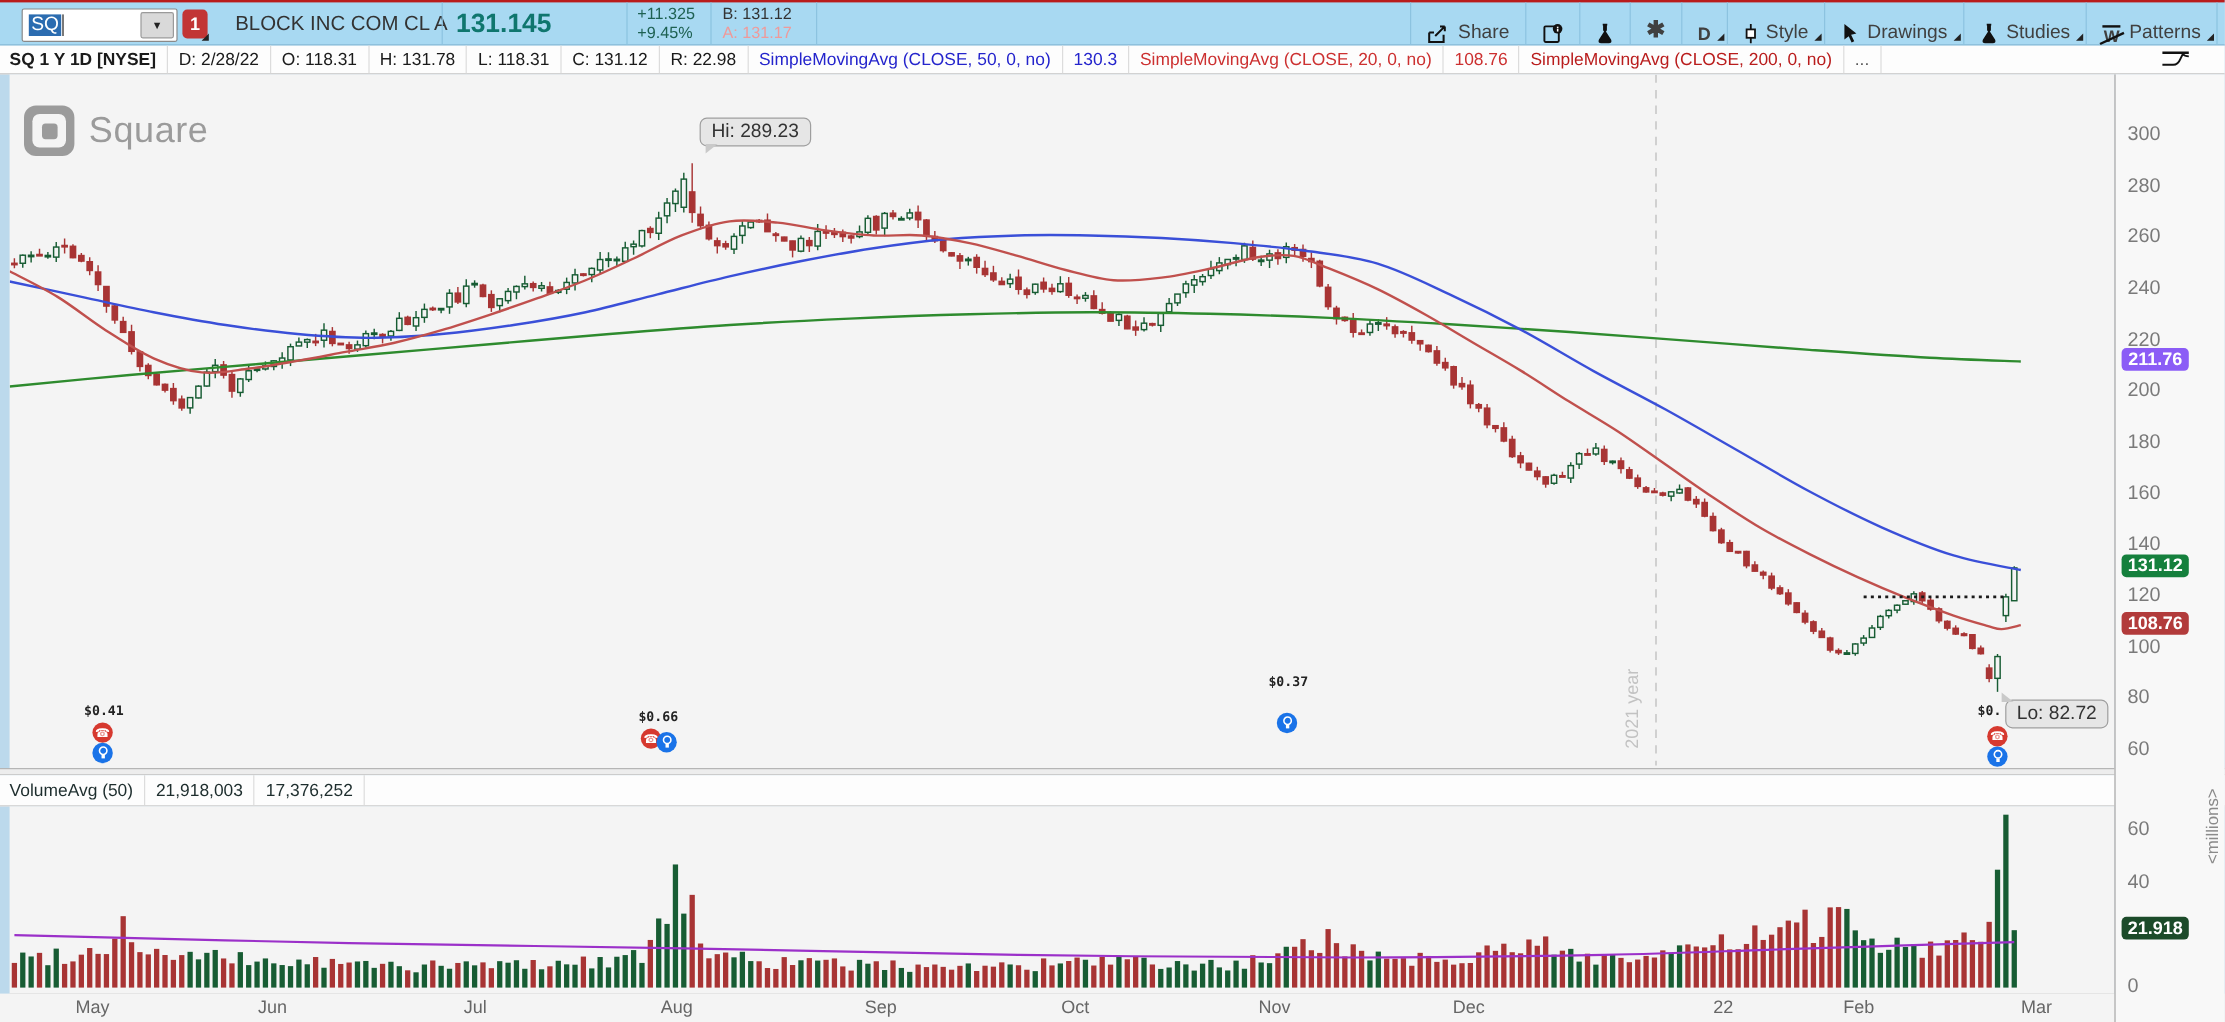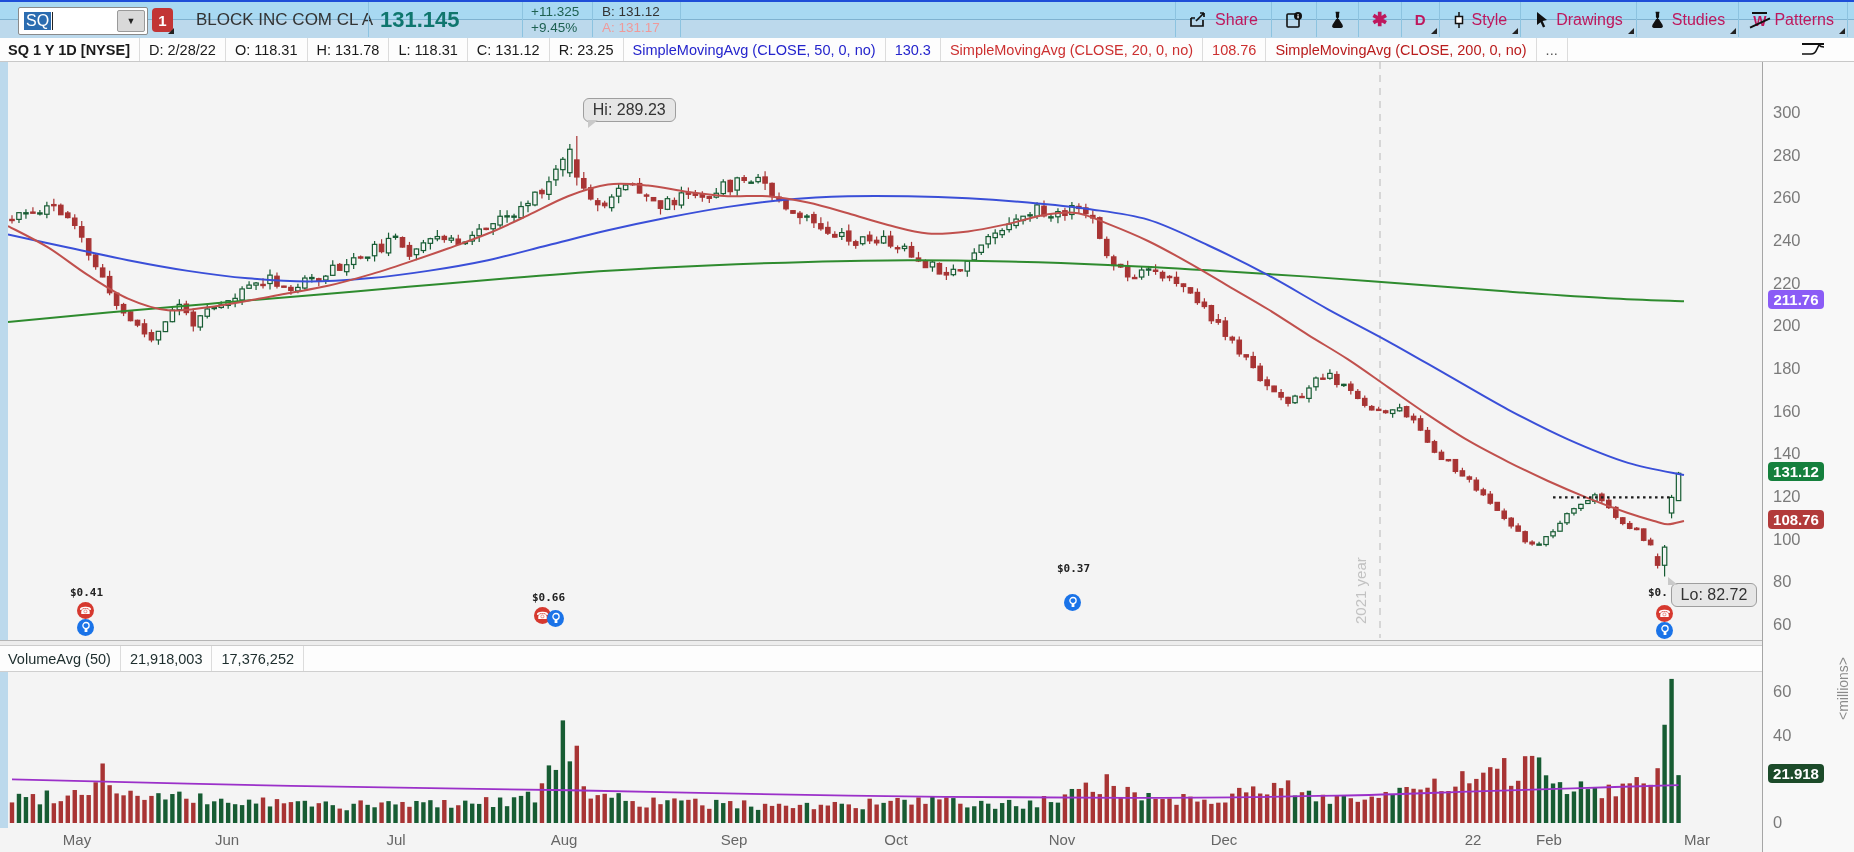--- a/index.html
+++ b/index.html
@@ -1,39 +1,39 @@
 <!DOCTYPE html>
 <html><head>
 <meta charset="utf-8">
 <style>
   html,body{margin:0;padding:0}
   body{width:1854px;height:852px;position:relative;overflow:hidden;background:#bcd9ec;
        font-family:"Liberation Sans",sans-serif;-webkit-font-smoothing:antialiased}
   
-  .toolbar{position:absolute;left:0;top:0;width:1854px;height:20px;background:#a8d9f2;
-           border-top:2px solid #1d4ed8;border-bottom:1px solid #7fb2d0;box-sizing:border-box}
+  .toolbar{position:absolute;left:0;top:0;width:1854px;height:38px;background:#a8d9f2;
+           border-top:2px solid #b91c1c;border-bottom:1px solid #7fb2d0;box-sizing:border-box}
   .tb-sep{position:absolute;top:0;width:1px;height:35px;background:#8cc3e0}
   .sym-box{position:absolute;left:18px;top:5px;width:128px;height:26px;background:#fff;
            border:1px solid #8a8a8a;border-radius:2px;display:flex;align-items:center}
   .sym-text{margin-left:5px;font-size:16px;color:#fff;background:#2b6cb0;padding:0 2px}
   .caret{width:1px;height:18px;background:#222;margin-left:1px}
   .dd-btn{position:absolute;right:2px;top:2px;width:26px;height:20px;background:#d9d9d9;
           border:1px solid #9a9a9a;border-radius:2px;display:flex;align-items:center;justify-content:center;
           font-size:9px;color:#222}
   .badge1{position:absolute;left:152px;top:6px;width:21px;height:24px;background:#c23535;color:#fff;
           border-radius:4px;font-weight:bold;font-size:15px;display:flex;align-items:center;justify-content:center}
   .corner{position:absolute;width:0;height:0;border-left:6px solid transparent;border-bottom:6px solid #222}
   .company{position:absolute;left:196px;top:0;height:35px;display:flex;align-items:center;font-size:17px;color:#333}
   .last-price{position:absolute;left:380px;top:0;height:35px;display:flex;align-items:center;
               font-size:22px;font-weight:bold;color:#0f766e}
   .chg-col{position:absolute;left:531px;top:2px;font-size:13.5px;color:#1e6152;line-height:16px;text-align:left}
   .ba-col{position:absolute;left:602px;top:2px;font-size:13.5px;line-height:16px}
   .ba-col .b{color:#333}.ba-col .a{color:#ef9a9a}
   .tb-right{position:absolute;right:6px;top:0;height:35px;display:flex;align-items:stretch}
-  .tb-item{position:relative;display:flex;align-items:center;padding:0 13px;font-size:16px;color:#be185d;
+  .tb-item{position:relative;display:flex;align-items:flex-end;padding:0 13px;font-size:16px;color:#404040;
            border-left:1px solid #8cc3e0;gap:7px;cursor:pointer}
   .tb-item:last-child{border-right:1px solid #8cc3e0}
   .tb-item .corner{right:2px;bottom:3px}
   .ticon{display:flex;align-items:center}
   .gear-glyph{font-size:19px;font-weight:bold}
   .d-glyph{font-weight:bold;font-size:15px}
   .w-icon{position:relative;font-weight:bold;font-size:14px;border-top:2px solid #111;padding:0 1px;line-height:14px}
   .w-icon::after{content:'';position:absolute;left:-3px;top:8px;width:22px;height:2px;background:#111;transform:rotate(-25deg)}
   
   .chart-header{position:absolute;left:0;top:38px;width:1854px;height:24px;background:#fdfdfd;
@@ -177,21 +177,21 @@
   </div>
 </div>
 
 <div class="chart-header">
   <div class="hcell title">SQ 1 Y 1D [NYSE]</div>
   <div class="hcell">D: 2/28/22</div>
   <div class="hcell">O: 118.31</div>
   <div class="hcell">H: 131.78</div>
   <div class="hcell">L: 118.31</div>
   <div class="hcell">C: 131.12</div>
-  <div class="hcell">R: 23.25</div>
+  <div class="hcell">R: 22.98</div>
   <div class="hcell st-blue">SimpleMovingAvg (CLOSE, 50, 0, no)</div>
   <div class="hcell st-blue">130.3</div>
   <div class="hcell st-red">SimpleMovingAvg (CLOSE, 20, 0, no)</div>
   <div class="hcell st-red">108.76</div>
   <div class="hcell st-green">SimpleMovingAvg (CLOSE, 200, 0, no)</div>
   <div class="hcell st-more">...</div>
   <div class="hdr-icon">
     <svg width="26" height="17" viewBox="0 0 26 17">
         <path d="M2 3 H24" stroke="#111" stroke-width="2"></path>
         <path d="M2 13 h9 q4 0 6-5 l2-4 q1.5 2 5 2" fill="none" stroke="#111" stroke-width="1.6"></path>
@@ -680,20 +680,28 @@
       <rect x="1654.4009999999998" y="485.1333333333333" width="4.4" height="18.133333333333326" fill="#f4f4f4" stroke="#175c33" stroke-width="1.2"></rect>
       <line x1="1663.574" y1="432.8666666666667" x2="1663.574" y2="456.3333333333333" stroke="#175c33" stroke-width="1.2"></line>
       <rect x="1661.374" y="435.384" width="4.4" height="15.615999999999985" fill="#f4f4f4" stroke="#175c33" stroke-width="1.2"></rect>
       <line x1="1670.547" y1="409.8693333333333" x2="1670.547" y2="438.6053333333333" stroke="#175c33" stroke-width="1.2"></line>
       <rect x="1668.347" y="411.27733333333333" width="4.4" height="27.327999999999975" fill="#f4f4f4" stroke="#175c33" stroke-width="1.2"></rect>
       <path d="M0,260.06666666666666C16.666666666666668,258.46666666666664 66.66666666666666,253.48888888888888 100,250.46666666666667C133.33333333333334,247.44444444444446 166.66666666666666,244.77777777777777 200,241.93333333333334C233.33333333333334,239.0888888888889 266.6666666666667,236.24444444444444 300,233.4C333.3333333333333,230.55555555555557 366.6666666666667,227.7111111111111 400,224.86666666666667C433.3333333333333,222.02222222222224 466.6666666666667,219 500,216.33333333333334C533.3333333333334,213.66666666666669 566.6666666666666,211 600,208.86666666666667C633.3333333333334,206.73333333333335 666.6666666666666,205.02666666666667 700,203.53333333333333C733.3333333333334,202.04 766.6666666666666,200.79555555555558 800,199.9066666666667C833.3333333333334,199.0177777777778 866.6666666666666,198.2711111111111 900,198.2C933.3333333333334,198.12888888888887 966.6666666666666,198.69777777777776 1000,199.48C1033.3333333333333,200.26222222222222 1066.6666666666667,201.43555555555554 1100,202.89333333333332C1133.3333333333333,204.3511111111111 1166.6666666666667,206.27111111111108 1200,208.22666666666663C1233.3333333333333,210.18222222222218 1266.6666666666667,212.31555555555553 1300,214.62666666666664C1333.3333333333333,216.93777777777774 1366.6666666666667,219.60444444444443 1400,222.0933333333333C1433.3333333333333,224.58222222222219 1466.6666666666667,227.2133333333333 1500,229.55999999999997C1533.3333333333333,231.90666666666664 1570.6666666666667,234.55911111111112 1600,236.17333333333335C1629.3333333333333,237.78755555555557 1663.3333333333333,238.73333333333335 1676,239.24533333333335" fill="none" stroke="#2e8b2e" stroke-width="2"></path>
       <path d="M0,172.6C10,174.73333333333332 40,181.13333333333333 60,185.4C80,189.66666666666669 100,194.2888888888889 120,198.2C140,202.1111111111111 160,205.84444444444443 180,208.86666666666667C200,211.8888888888889 220,214.55555555555557 240,216.33333333333334C260,218.11111111111111 280,219.53333333333333 300,219.53333333333333C320,219.53333333333333 340,218.11111111111111 360,216.33333333333334C380,214.55555555555557 400,211.8888888888889 420,208.86666666666667C440,205.84444444444443 460,202.46666666666667 480,198.2C500,193.9333333333333 520,188.24444444444444 540,183.26666666666665C560,178.28888888888886 580,172.95555555555552 600,168.33333333333331C620,163.7111111111111 640,159.44444444444443 660,155.53333333333333C680,151.62222222222223 700,147.88888888888889 720,144.86666666666667C740,141.84444444444446 760,139.17777777777778 780,137.4C800,135.62222222222223 820,134.73333333333332 840,134.2C860,133.66666666666666 880,133.84444444444443 900,134.2C920,134.55555555555554 940,135.26666666666665 960,136.33333333333331C980,137.39999999999998 1000,138.82222222222222 1020,140.6C1040,142.37777777777777 1060,144.15555555555557 1080,147C1100,149.84444444444443 1120,151.62222222222223 1140,157.66666666666669C1160,163.71111111111114 1180,174.0222222222222 1200,183.26666666666665C1220,192.5111111111111 1240,202.46666666666667 1260,213.13333333333333C1280,223.79999999999998 1300,236.24444444444444 1320,247.26666666666665C1340,258.2888888888889 1360,268.2444444444444 1380,279.26666666666665C1400,290.2888888888889 1420,302.0222222222222 1440,313.4C1460,324.77777777777777 1480,336.8666666666666 1500,347.5333333333333C1520,358.2 1540,368.51111111111106 1560,377.4C1580,386.2888888888889 1600.6666666666667,394.9288888888889 1620,400.8666666666667C1639.3333333333333,406.80444444444447 1666.6666666666667,411 1676,413.02666666666664" fill="none" stroke="#3a4fd8" stroke-width="2"></path>
       <path d="M0,164.06666666666666C6.666666666666667,167.6222222222222 26.666666666666664,177.22222222222223 40,185.4C53.333333333333336,193.57777777777778 66.66666666666667,204.6 80,213.13333333333333C93.33333333333333,221.66666666666666 106.66666666666667,230.73333333333332 120,236.6C133.33333333333334,242.46666666666667 146.66666666666666,246.91111111111113 160,248.33333333333334C173.33333333333334,249.75555555555556 186.66666666666666,246.73333333333332 200,245.13333333333333C213.33333333333334,243.53333333333333 226.66666666666666,241.04444444444442 240,238.73333333333332C253.33333333333334,236.42222222222222 266.6666666666667,233.75555555555553 280,231.26666666666665C293.3333333333333,228.77777777777777 306.6666666666667,226.82222222222222 320,223.8C333.3333333333333,220.7777777777778 346.6666666666667,217.04444444444442 360,213.13333333333333C373.3333333333333,209.22222222222223 386.6666666666667,204.77777777777777 400,200.33333333333334C413.3333333333333,195.8888888888889 426.6666666666667,191.26666666666668 440,186.46666666666667C453.3333333333333,181.66666666666666 466.6666666666667,177.04444444444445 480,171.53333333333333C493.3333333333333,166.0222222222222 506.6666666666667,159.62222222222223 520,153.4C533.3333333333334,147.17777777777778 546.6666666666666,139.35555555555555 560,134.2C573.3333333333334,129.04444444444442 586.6666666666666,124.24444444444444 600,122.46666666666667C613.3333333333334,120.6888888888889 626.6666666666666,122.28888888888889 640,123.53333333333333C653.3333333333334,124.77777777777777 666.6666666666666,128.15555555555557 680,129.93333333333334C693.3333333333334,131.7111111111111 706.6666666666666,133.48888888888888 720,134.2C733.3333333333334,134.9111111111111 746.6666666666666,133.13333333333333 760,134.2C773.3333333333334,135.26666666666665 786.6666666666666,137.75555555555556 800,140.6C813.3333333333334,143.44444444444443 826.6666666666666,147.5333333333333 840,151.26666666666665C853.3333333333334,155 866.6666666666666,159.6222222222222 880,163C893.3333333333334,166.3777777777778 906.6666666666666,170.46666666666667 920,171.53333333333333C933.3333333333334,172.6 946.6666666666666,170.99999999999997 960,169.39999999999998C973.3333333333334,167.79999999999998 986.6666666666666,164.77777777777777 1000,161.93333333333334C1013.3333333333334,159.0888888888889 1028.3333333333333,154.1111111111111 1040,152.33333333333331C1051.6666666666667,150.55555555555554 1060,149.66666666666666 1070,151.26666666666665C1080,152.86666666666665 1088.3333333333333,157.3111111111111 1100,161.93333333333334C1111.6666666666667,166.55555555555557 1126.6666666666667,172.6 1140,179C1153.3333333333333,185.4 1166.6666666666667,192.86666666666667 1180,200.33333333333334C1193.3333333333333,207.8 1206.6666666666667,215.9777777777778 1220,223.8C1233.3333333333333,231.62222222222223 1246.6666666666667,239.08888888888887 1260,247.26666666666665C1273.3333333333333,255.44444444444443 1286.6666666666667,264.5111111111111 1300,272.8666666666667C1313.3333333333333,281.22222222222223 1326.6666666666667,288.68888888888887 1340,297.4C1353.3333333333333,306.1111111111111 1366.6666666666667,315.88888888888886 1380,325.1333333333333C1393.3333333333333,334.3777777777778 1406.6666666666667,343.97777777777776 1420,352.8666666666667C1433.3333333333333,361.7555555555556 1446.6666666666667,370.6444444444444 1460,378.46666666666664C1473.3333333333333,386.2888888888889 1486.6666666666667,393.0444444444445 1500,399.8C1513.3333333333333,406.55555555555554 1526.6666666666667,412.9555555555556 1540,419C1553.3333333333333,425.0444444444444 1566.6666666666667,430.73333333333335 1580,436.06666666666666C1593.3333333333333,441.4 1608.6666666666667,447.0888888888889 1620,451C1631.3333333333333,454.9111111111111 1641.3333333333333,457.64888888888885 1648,459.5333333333333C1654.6666666666667,461.41777777777776 1655.3333333333333,462.3991111111111 1660,462.3066666666667C1664.6666666666667,462.21422222222225 1673.3333333333333,459.53333333333336 1676,458.9786666666667" fill="none" stroke="#c0504d" stroke-width="2"></path>
       <line x1="1545.033" y1="435.384" x2="1663.574" y2="435.384" stroke="#1a1a1a" stroke-width="2.2" stroke-dasharray="2.5 3.5"></line>
     </svg>
+  <div class="watermark">
+    <div class="wm-icon">
+        <div class="wm-in">
+          <div class="wm-dot"></div>
+        </div>
+      </div>
+    <div class="wm-text">Square</div>
+  </div>
   <div class="tip tip-hi" id="hi-tip" style="left: 562.813px; top: 36px; margin-left: 12px;">Hi: 289.23</div>
   <div class="tip tip-lo" id="lo-tip" style="left: 1662.6px; top: 521px;">Lo: 82.72</div>
   <div class="year-label">2021 year</div>
 
   <div class="marker" style="left:62px;top:524px">
     <div class="m-text">$0.41</div>
     <div class="m-circ m-red" style="left:7px;top:16px">☎</div>
     <div class="m-circ m-blue" style="left:7px;top:33px">
       <svg width="12" height="13" viewBox="0 0 12 13">
           <circle cx="6" cy="4.6" r="3.1" fill="none" stroke="#fff" stroke-width="1.3"></circle>
@@ -988,21 +996,21 @@
 
 <div class="time-axis" id="time-axis">
     <div class="month-label" style="left: 77px;">May</div>
     <div class="month-label" style="left: 227px;">Jun</div>
     <div class="month-label" style="left: 396px;">Jul</div>
     <div class="month-label" style="left: 564px;">Aug</div>
     <div class="month-label" style="left: 734px;">Sep</div>
     <div class="month-label" style="left: 896px;">Oct</div>
     <div class="month-label" style="left: 1062px;">Nov</div>
     <div class="month-label" style="left: 1224px;">Dec</div>
-    <div class="month-label" style="left: 1473px;">22</div>
+    <div class="month-label" style="left: 1436px;">22</div>
     <div class="month-label" style="left: 1549px;">Feb</div>
     <div class="month-label" style="left: 1697px;">Mar</div>
   </div>
 
 <div class="right-axis" id="right-axis">
   <div class="millions">&lt;millions&gt;</div>
 <div class="tick" style="top: 41px;">300</div>
     <div class="tick" style="top: 83.6667px;">280</div>
     <div class="tick" style="top: 126.333px;">260</div>
     <div class="tick" style="top: 169px;">240</div>

